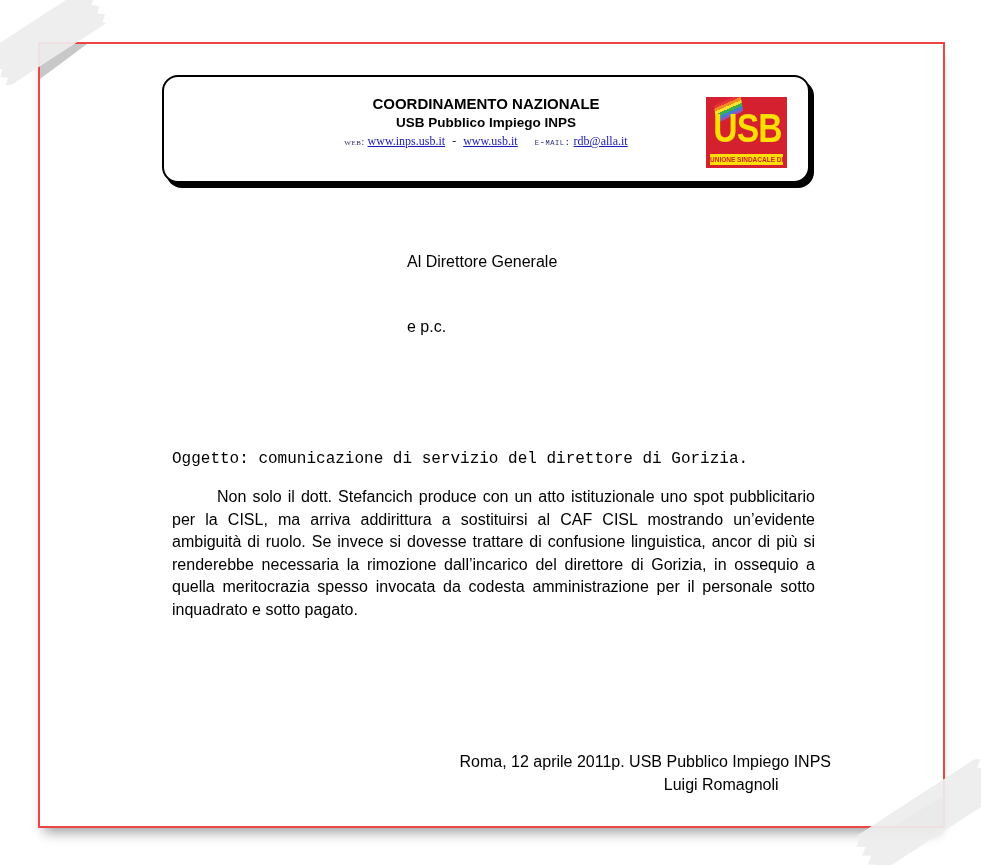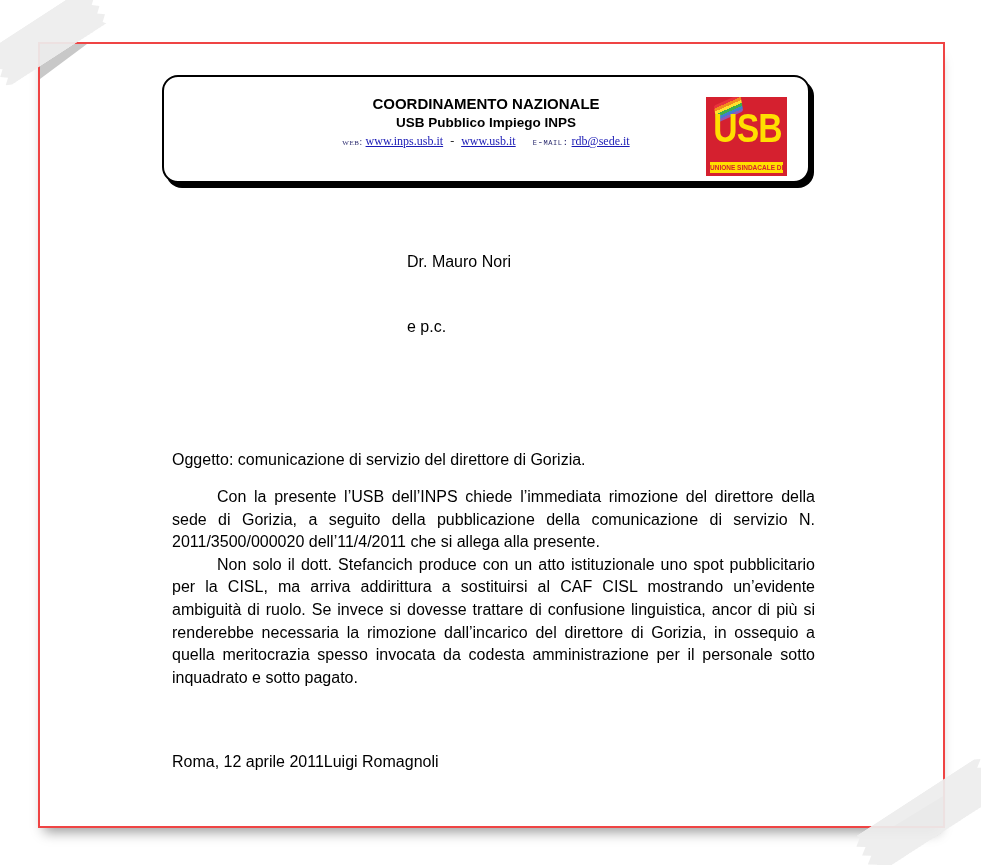--- a/index.html
+++ b/index.html
@@ -68,21 +68,21 @@
   .email-gap { margin-left:14px;font-family:Liberation Mono, monospace; }
   .doc-link {
     color:var(--link-blue, #1a1ab5);
     text-decoration:underline;
     cursor:pointer;
   }
 
   
   .usb-logo {
     position:absolute; right:21px; top:20px;
-    width:81px; height:79px;
+    width:81px; height:71px;
     background:var(--logo-red, #d5202f);
     overflow:hidden;
   }
   .flag-icon {
     position:absolute; left:8px; top:3px;
     width:29px; height:17px;
     transform:rotate(-24deg) skewX(-14deg);
     border-radius:2px;
     background:linear-gradient(180deg,
       #e8333c 0 17%, #f28c1e 17% 34%, #ffe12e 34% 51%,
@@ -106,33 +106,33 @@
 
   
   .recipients {
     position:absolute; left:367px; top:206px;
     font-size:16px; line-height:23px;
   }
   .cc-label { margin-top:42px; }
 
   .subject {
     position:absolute; left:132px; top:404px;
-    font-size:16px; line-height:23px;
+    font-size:16px; line-height:23px;font-family:Liberation Mono, monospace;
   }
 
   .letter-body {
     position:absolute; left:132px; top:442px; width:643px;
     font-size:16px; line-height:22.6px;
     text-align:justify;
   }
   .letter-body p { margin:0; text-indent:45px; }
 
   .footer-row {
-    position:absolute; left:132px; top:706px; width:643px;
-    display:flex; justify-content:flex-start; align-items:flex-start;
+    position:absolute; left:148px; top:706px; width:643px;
+    display:flex; justify-content:flex-end; align-items:flex-start;
     font-size:16px; line-height:23px;
   }
   .signature { text-align:center; }
 </style>
 </head>
 <body>
 
 <div class="page">
 
   <div class="corner-shade tl"></div>
@@ -140,45 +140,45 @@
 
   <div class="header-box">
     <div class="org-title">COORDINAMENTO NAZIONALE</div>
     <div class="org-subtitle">USB Pubblico Impiego INPS</div>
     <div class="org-web">
       <span class="small-label">web:</span>
       <span class="doc-link">www.inps.usb.it</span>
       <span class="web-sep">-</span>
       <span class="doc-link">www.usb.it</span>
       <span class="small-label email-gap">e-mail:</span>
-      <span class="doc-link">rdb@sede.it</span>
+      <span class="doc-link">rdb@alla.it</span>
     </div>
 
     <div class="usb-logo">
       <div class="flag-icon"></div>
       <div class="logo-acronym">USB</div>
       <div class="logo-tagline">UNIONE SINDACALE DI BASE</div>
     </div>
   </div>
 
   <div class="recipients">
-    <div>Dr. Mauro Nori</div>
+    <div>Al Direttore Generale</div>
     <div class="cc-label">e p.c.</div>
   </div>
 
   <div class="subject">Oggetto: comunicazione di servizio del direttore di Gorizia.</div>
 
   <div class="letter-body">
-    <p>Con la presente l’USB dell’INPS chiede l’immediata rimozione del direttore della sede di Gorizia, a seguito della pubblicazione della comunicazione di servizio N. 2011/3500/000020 dell’11/4/2011 che si allega alla presente.</p>
     <p>Non solo il dott. Stefancich produce con un atto istituzionale uno spot pubblicitario per la CISL, ma arriva addirittura a sostituirsi al CAF CISL mostrando un’evidente ambiguità di ruolo. Se invece si dovesse trattare di confusione linguistica, ancor di più si renderebbe necessaria la rimozione dall’incarico del direttore di Gorizia, in ossequio a quella meritocrazia spesso invocata da codesta amministrazione per il personale sotto inquadrato e sotto pagato.</p>
   </div>
 
   <div class="footer-row">
     <div>Roma, 12 aprile 2011</div>
     <div class="signature">
+      <div>p. USB Pubblico Impiego INPS</div>
       <div>Luigi Romagnoli</div>
     </div>
   </div>
 
 </div>
 
 <div class="tape tl"></div>
 <div class="tape br"></div>
 
 </body></html>

